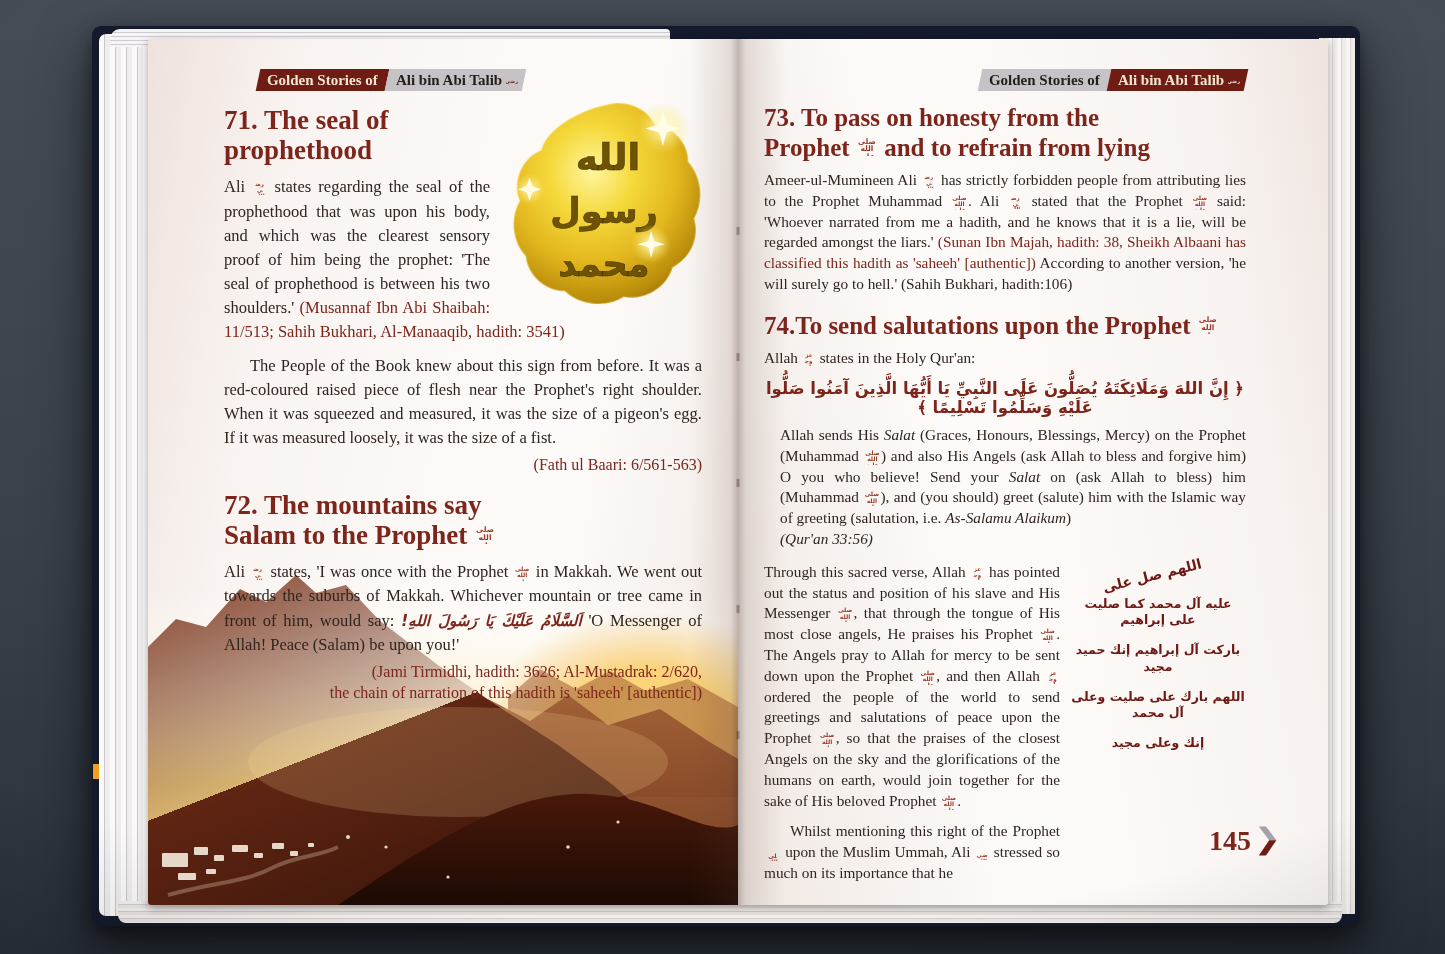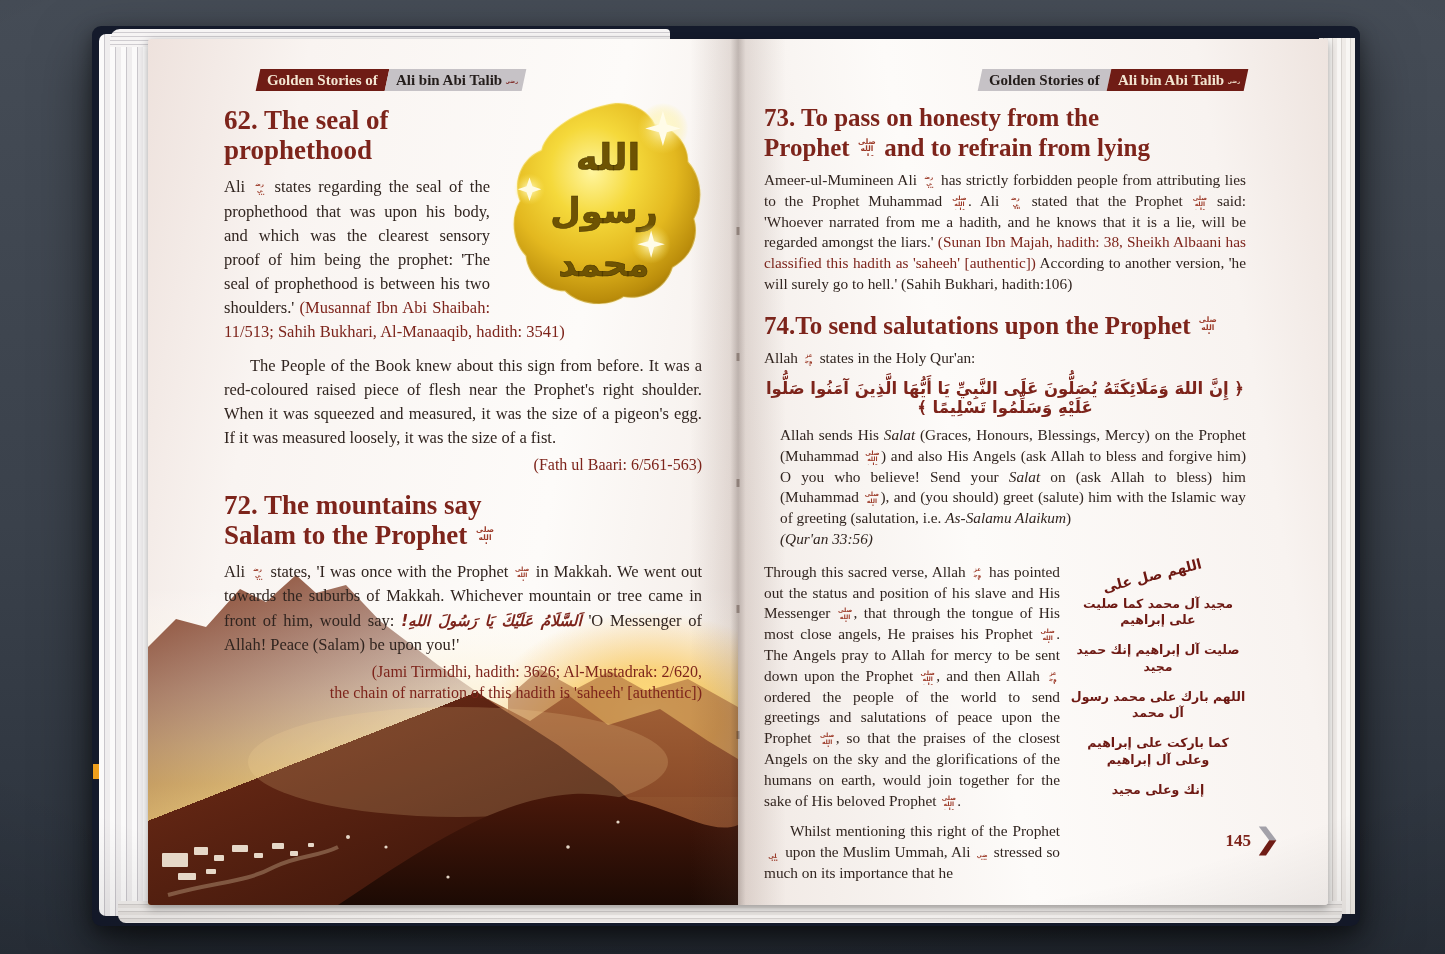--- a/index.html
+++ b/index.html
@@ -88,21 +88,21 @@
   .translation{margin:2px 0 0 16px;}
   .cols{display:flex;margin-top:12px;}
   .col-text{width:296px;flex:0 0 auto;}
   .col-callig{flex:1;padding-left:10px;}
   .whilst{margin-top:10px;}
   .callig{color:#6d1812;font-family:"DejaVu Sans",sans-serif;text-align:center;direction:rtl;}
   .callig .l1{font-size:14px;font-weight:bold;transform:rotate(-14deg) translateX(-6px);margin-top:4px;}
   .callig .l2{font-size:44px;font-weight:bold;line-height:1.1;margin:0 0 8px 0;}
   .callig .l{font-size:12.5px;font-weight:bold;line-height:1.3;margin:14px 0;}
   .pagenum{position:absolute;right:50px;bottom:46px;display:flex;align-items:center;z-index:3;}
-  .pagenum .num{color:#7d241b;font-size:17px;font-weight:700;margin-right:3px;}
+  .pagenum .num{color:#7d241b;font-size:28px;font-weight:700;margin-right:3px;}
 </style>
 </head>
 <body>
 
 <div class="book">
   <div class="cover"></div>
   <div class="cover-accent"></div>
   <div class="stack-left"></div>
   <div class="stack-right"></div>
   <div class="stack-bottom"></div>
@@ -205,21 +205,21 @@
               <g>
                 <circle cx="162" cy="32" r="26" fill="url(#sparkHalo)"></circle>
                 <path d="M162,14 L166,28 L180,32 L166,36 L162,50 L158,36 L144,32 L158,28 Z" fill="#fffce8"></path>
                 <circle cx="26" cy="94" r="16" fill="url(#sparkHalo)"></circle>
                 <path d="M26,82 L29,91 L38,94 L29,97 L26,106 L23,97 L14,94 L23,91 Z" fill="#fffbe2"></path>
                 <circle cx="150" cy="150" r="20" fill="url(#sparkHalo)"></circle>
                 <path d="M150,136 L153,147 L164,150 L153,153 L150,164 L147,153 L136,150 L147,147 Z" fill="#fffce8"></path>
               </g>
             </svg>
           </div>
-          <h1 class="h1">62. The seal of prophethood</h1>
+          <h1 class="h1">71. The seal of prophethood</h1>
           <p class="body-p">Ali <span class="sg-ra" dir="rtl">رضي الله عنه</span> states regarding the seal of the prophethood that was upon his body, and which was the clearest sensory proof of him being the prophet: 'The seal of prophethood is between his two shoulders.' <span class="sg-c">(Musannaf Ibn Abi Shaibah: 11/513; Sahih Bukhari, Al-Manaaqib, hadith: 3541)</span></p>
           <p class="body-p indent">The People of the Book knew about this sign from before. It was a red-coloured raised piece of flesh near the Prophet's right shoulder. When it was squeezed and measured, it was the size of a pigeon's egg. If it was measured loosely, it was the size of a fist.</p>
           <p class="cite">(Fath ul Baari: 6/561-563)</p>
         </div>
 
         <div class="sec72">
           <h1 class="h1 h72">72. The mountains say<br>Salam to the Prophet <span class="sg-saw" dir="rtl">صلى الله عليه وسلم</span></h1>
           <p class="body-p">Ali <span class="sg-ra" dir="rtl">رضي الله عنه</span> states, 'I was once with the Prophet <span class="sg-saw" dir="rtl">صلى الله عليه وسلم</span> in Makkah. We went out towards the suburbs of Makkah. Whichever mountain or tree came in front of him, would say: <span class="sg-ar" dir="rtl">اَلسَّلَامُ عَلَيْكَ يَا رَسُولَ اللهِ!</span> 'O Messenger of Allah! Peace (Salam) be upon you!'</p>
           <p class="cite">(Jami Tirmidhi, hadith: 3626; Al-Mustadrak: 2/620,<br>the chain of narration of this hadith is 'saheeh' [authentic])</p>
         </div>
@@ -248,24 +248,23 @@
           <div class="verse">﴿ إِنَّ اللهَ وَمَلَائِكَتَهُ يُصَلُّونَ عَلَى النَّبِيِّ يَا أَيُّهَا الَّذِينَ آمَنُوا صَلُّوا عَلَيْهِ وَسَلِّمُوا تَسْلِيمًا ﴾</div>
           <p class="body-p translation">Allah sends His <span class="sg-i">Salat</span> (Graces, Honours, Blessings, Mercy) on the Prophet (Muhammad <span class="sg-saw" dir="rtl">صلى الله عليه وسلم</span>) and also His Angels (ask Allah to bless and forgive him) O you who believe! Send your <span class="sg-i">Salat</span> on (ask Allah to bless) him (Muhammad <span class="sg-saw" dir="rtl">صلى الله عليه وسلم</span>), and (you should) greet (salute) him with the Islamic way of greeting (salutation, i.e. <span class="sg-i">As-Salamu Alaikum</span>)<br><span class="sg-i">(Qur'an 33:56)</span></p>
 
           <div class="cols">
             <div class="col-text">
               <p class="body-p">Through this sacred verse, Allah <span class="sg-swt" dir="rtl">عز وجل</span> has pointed out the status and position of his slave and His Messenger <span class="sg-saw" dir="rtl">صلى الله عليه وسلم</span>, that through the tongue of His most close angels, He praises his Prophet <span class="sg-saw" dir="rtl">صلى الله عليه وسلم</span>. The Angels pray to Allah for mercy to be sent down upon the Prophet <span class="sg-saw" dir="rtl">صلى الله عليه وسلم</span>, and then Allah <span class="sg-swt" dir="rtl">عز وجل</span> ordered the people of the world to send greetings and salutations of peace upon the Prophet <span class="sg-saw" dir="rtl">صلى الله عليه وسلم</span>, so that the praises of the closest Angels on the sky and the glorifications of the humans on earth, would join together for the sake of His beloved Prophet <span class="sg-saw" dir="rtl">صلى الله عليه وسلم</span>.</p>
               <p class="body-p indent whilst">Whilst mentioning this right of the Prophet <span class="sg-saw" dir="rtl">صلى الله عليه وسلم</span> upon the Muslim Ummah, Ali <span class="sg-ra" dir="rtl">رضي الله عنه</span> stressed so much on its importance that he</p>
             </div>
             <div class="col-callig callig">
               <div class="l1">اللهم صل على</div>
-              <div class="l">مجيد آل محمد كما صليت على إبراهيم</div>
-              <div class="l">صليت آل إبراهيم إنك حميد مجيد</div>
-              <div class="l">اللهم بارك على محمد رسول آل محمد</div>
-              <div class="l">كما باركت على إبراهيم وعلى آل إبراهيم</div>
+              <div class="l">عليه آل محمد كما صليت على إبراهيم</div>
+              <div class="l">باركت آل إبراهيم إنك حميد مجيد</div>
+              <div class="l">اللهم بارك على صليت وعلى آل محمد</div>
               <div class="l">إنك وعلى مجيد</div>
             </div>
           </div>
         </div>
       </div>
 
       <div class="pagenum">
         <span class="num">145</span>
         <svg width="24" height="36" viewBox="0 0 30 40" aria-hidden="true">
           <polygon points="6,2 15,2 28,19 19,19" fill="#a3a1a9"></polygon>

